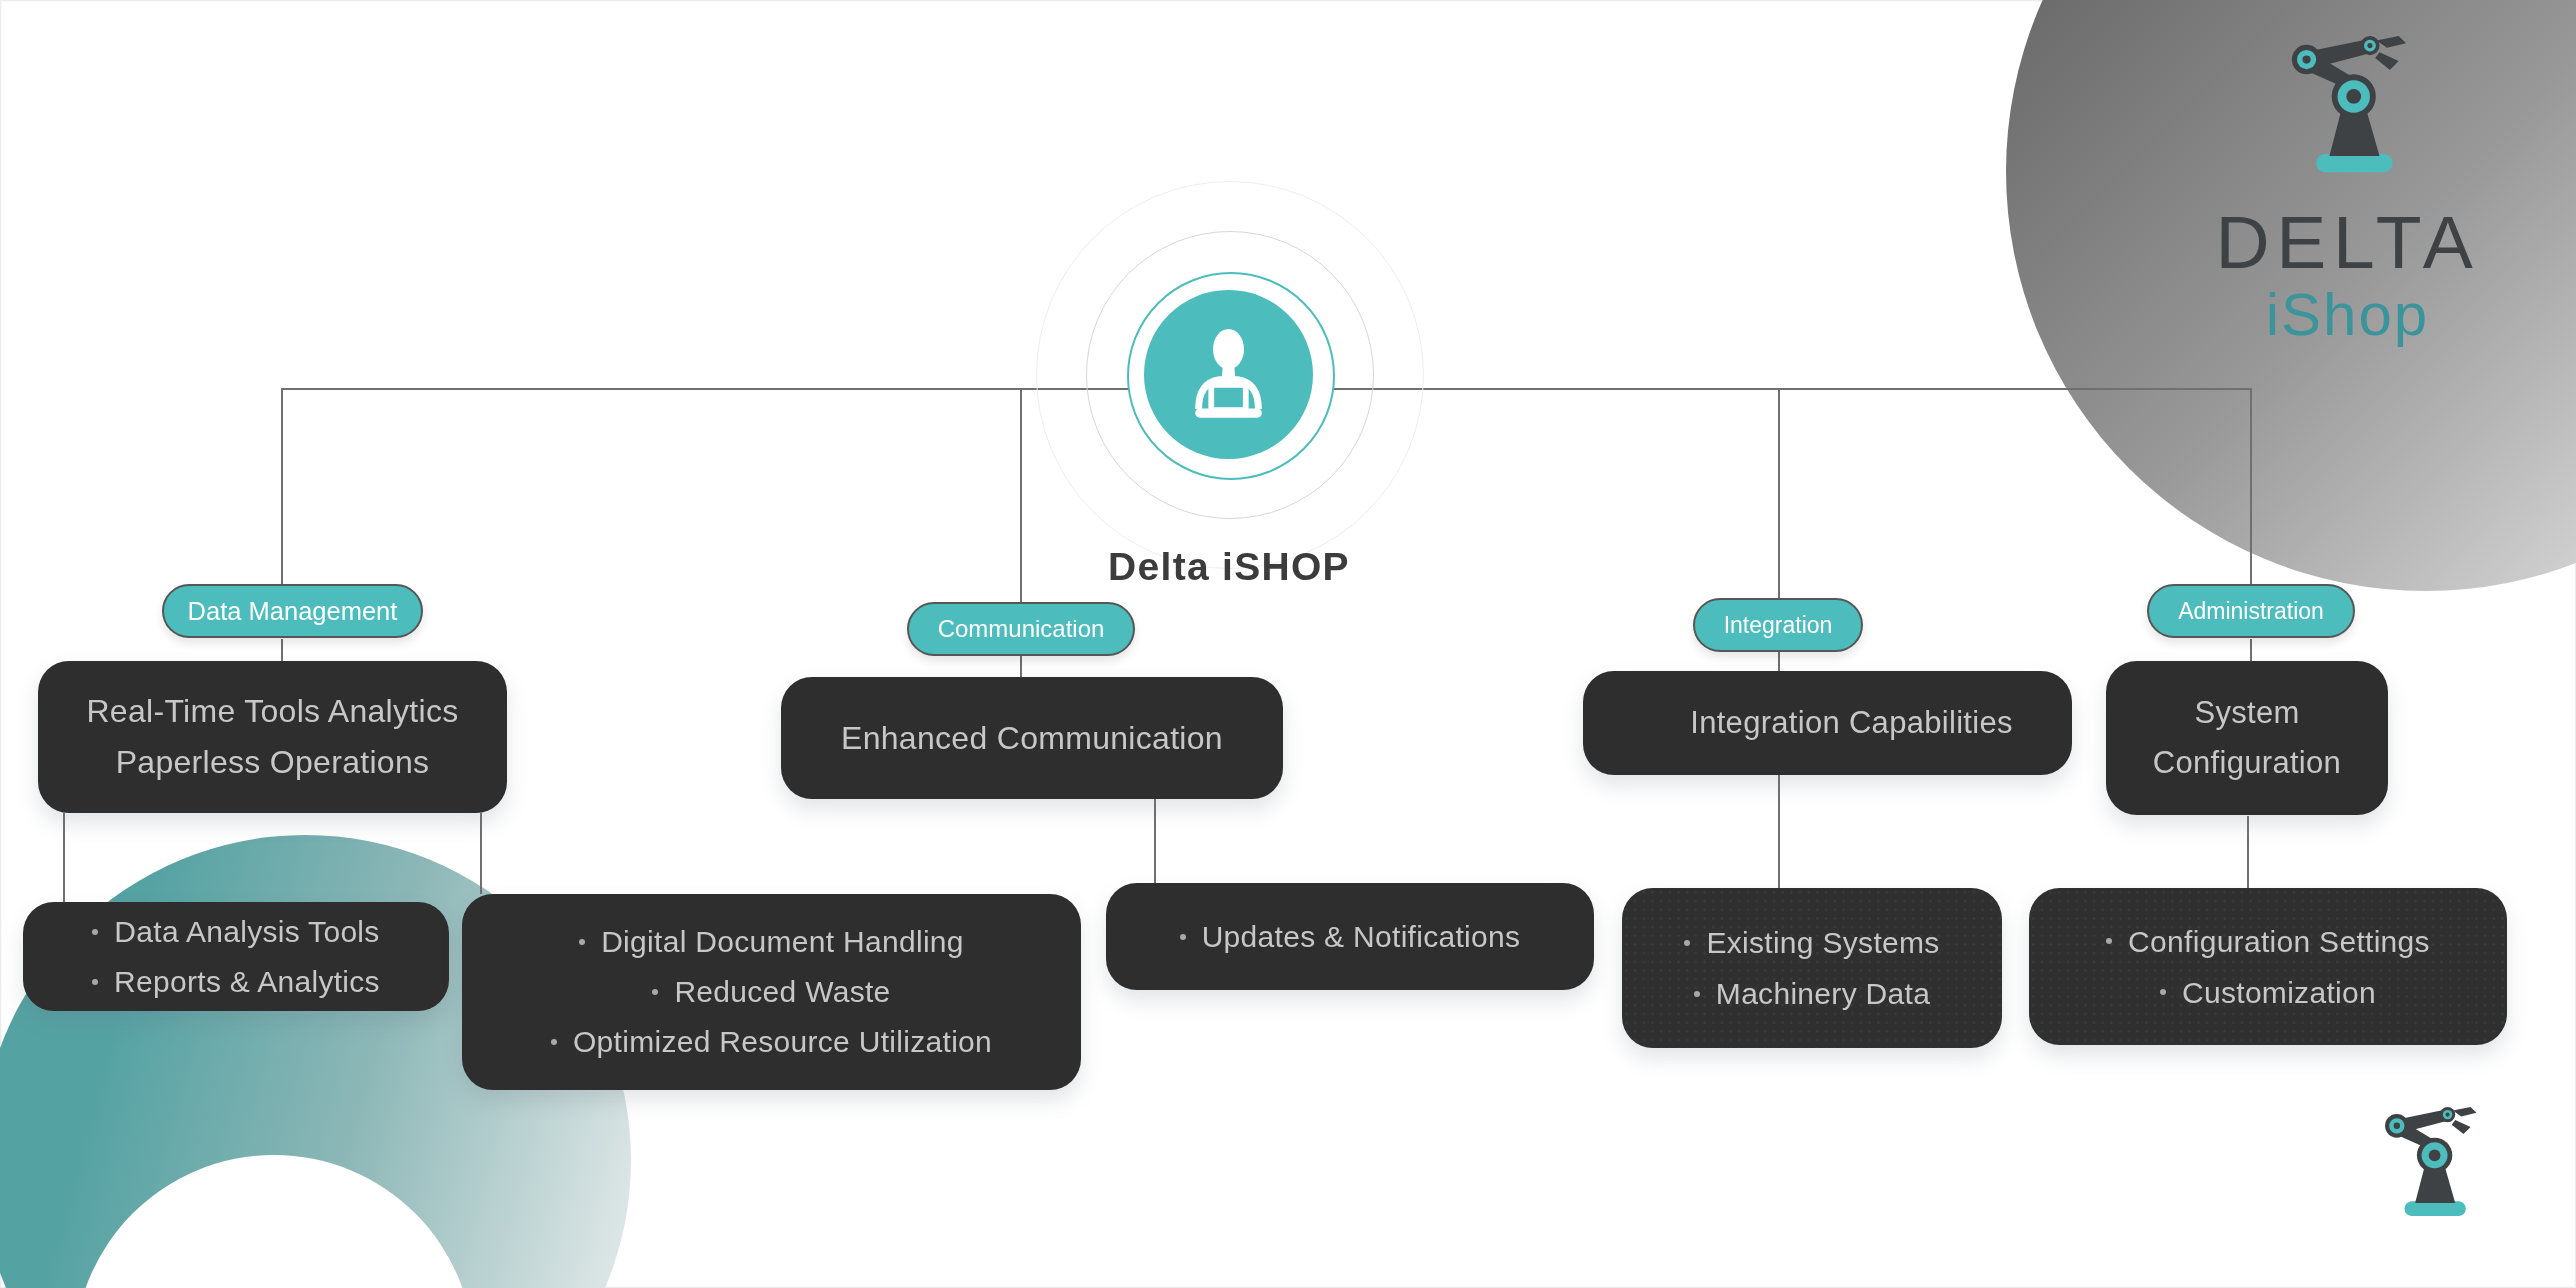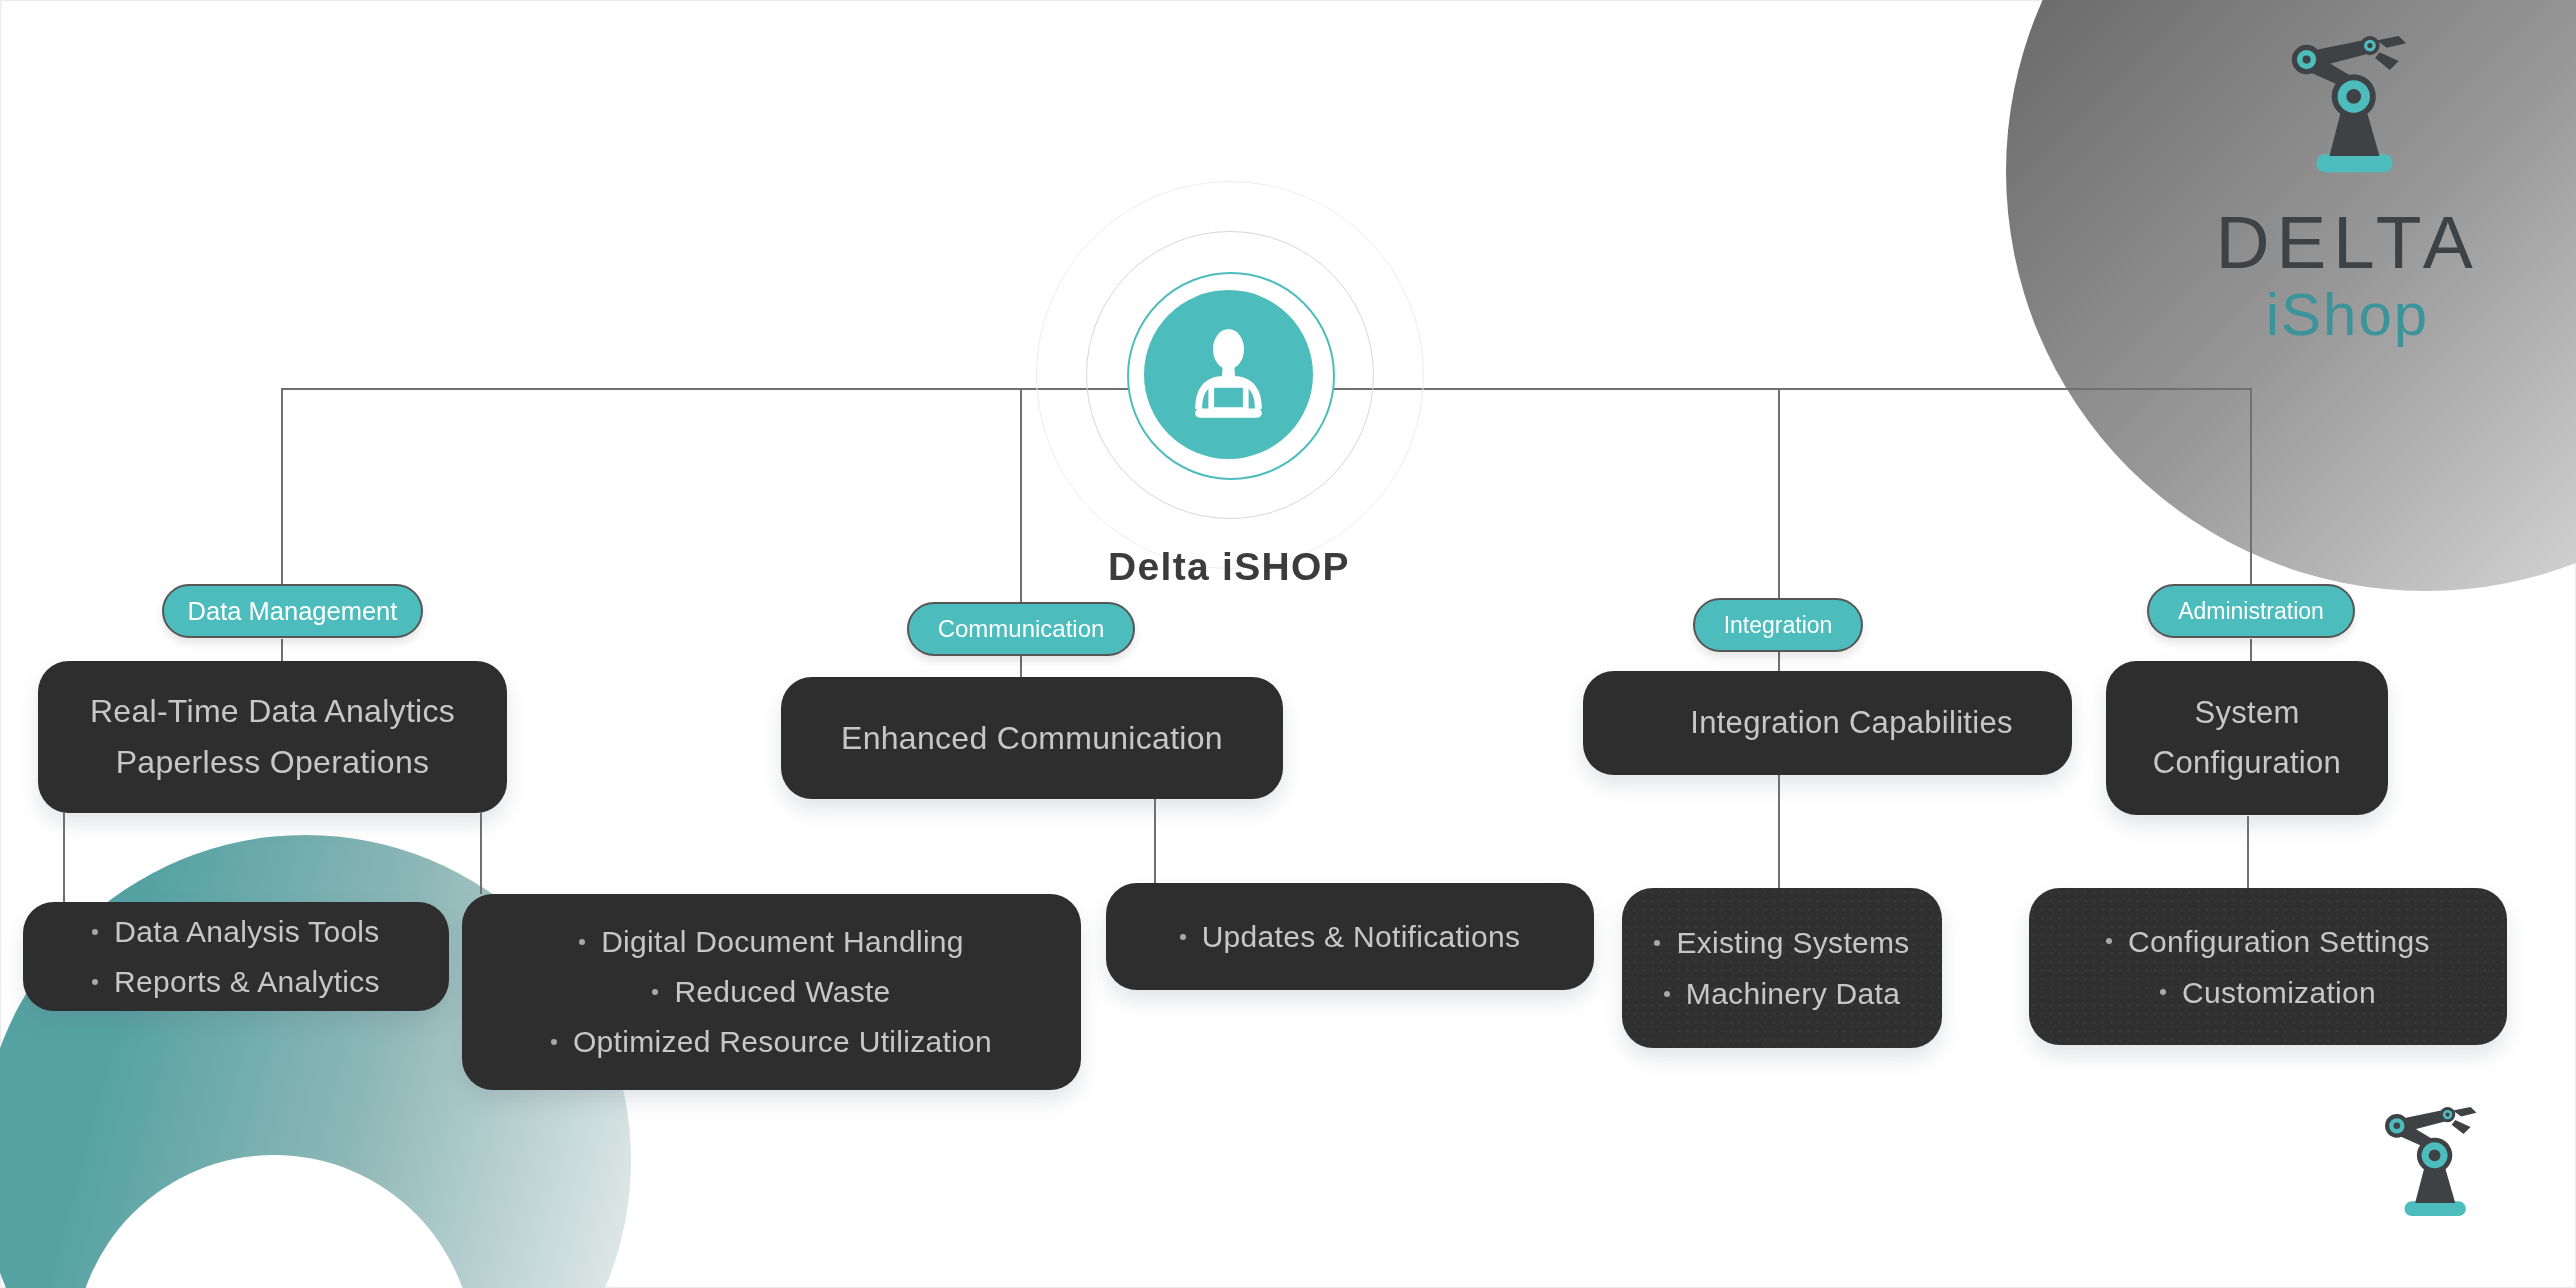--- a/index.html
+++ b/index.html
@@ -140,21 +140,21 @@
   <div class="logo-sub">iShop</div>
 
   <svg class="robot-small" viewBox="0 0 176 170" width="118" height="114">
       <use href="#sym-robot"></use>
     </svg>
 
   <div class="badge" style="left:162px;top:584px;width:261px;height:54px;font-size:25.5px;">
     <span>Data Management</span>
   </div>
   <div class="nodebox" style="left:38px;top:661px;width:469px;height:152px;font-size:32px;line-height:51px;">
-    <div>Real-Time Data Analytics</div>
+    <div>Real-Time Tools Analytics</div>
     <div>Paperless Operations</div>
   </div>
   <div class="nodebox" style="left:23px;top:902px;width:426px;height:109px;font-size:30px;line-height:50px;">
     <div class="bline">
       <span class="dot"></span>
       <span>Data Analysis Tools</span>
     </div>
     <div class="bline">
       <span class="dot"></span>
       <span>Reports &amp; Analytics</span>
@@ -187,21 +187,21 @@
       <span>Updates &amp; Notifications</span>
     </div>
   </div>
 
   <div class="badge" style="left:1693px;top:598px;width:170px;height:54px;font-size:23px;">
     <span>Integration</span>
   </div>
   <div class="nodebox" style="left:1583px;top:671px;width:441px;height:104px;font-size:31px;padding-left:48px;">
     <div>Integration Capabilities</div>
   </div>
-  <div class="nodebox dots" style="left:1622px;top:888px;width:320px;height:160px;font-size:30px;line-height:51px;">
+  <div class="nodebox dots" style="left:1622px;top:888px;width:380px;height:160px;font-size:30px;line-height:51px;">
     <div class="bline">
       <span class="dot"></span>
       <span>Existing Systems</span>
     </div>
     <div class="bline">
       <span class="dot"></span>
       <span>Machinery Data</span>
     </div>
   </div>
 

